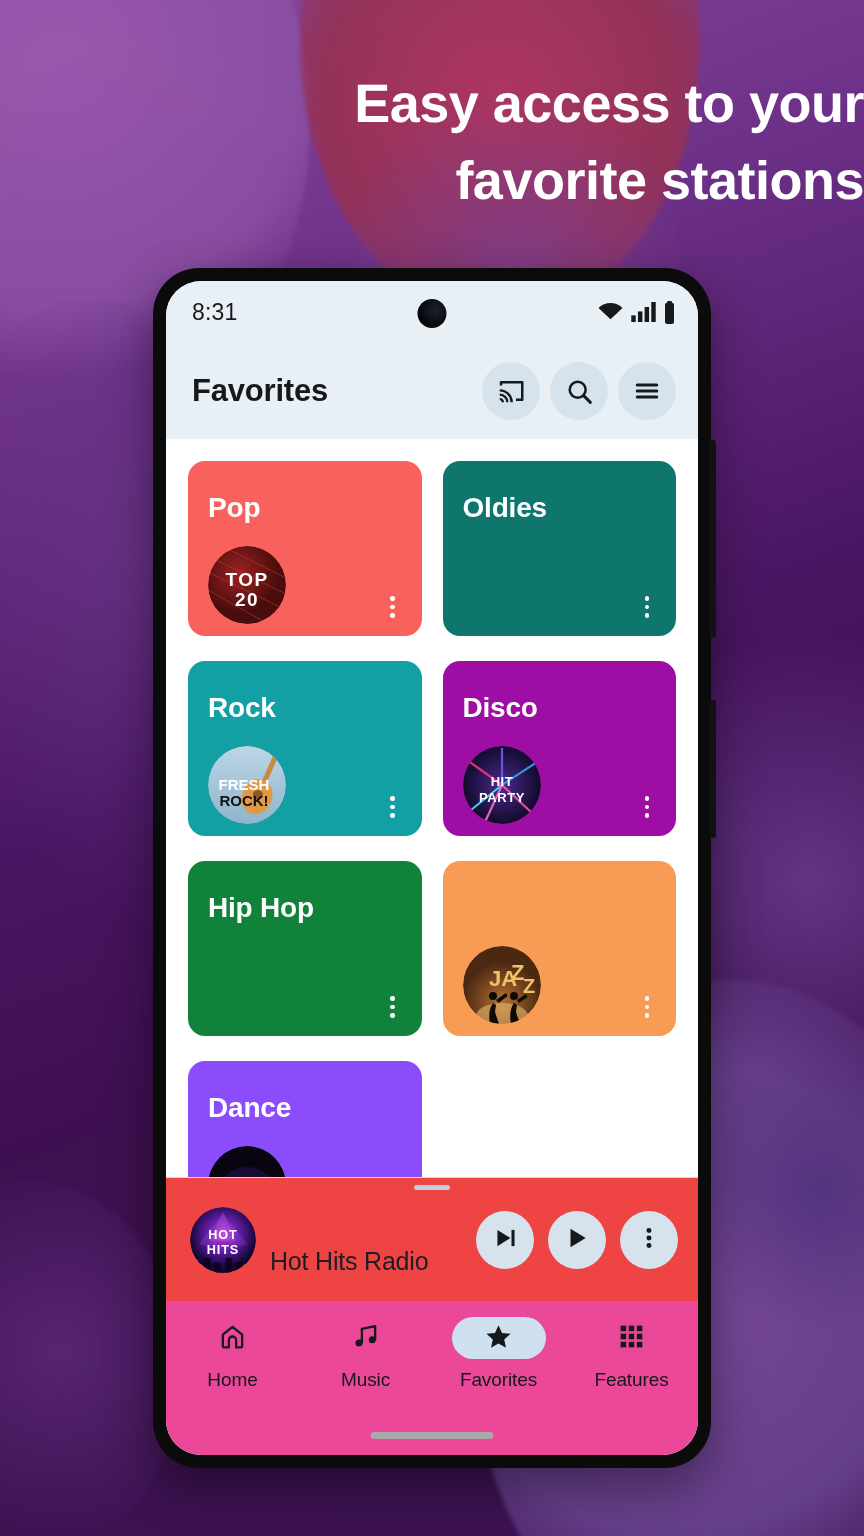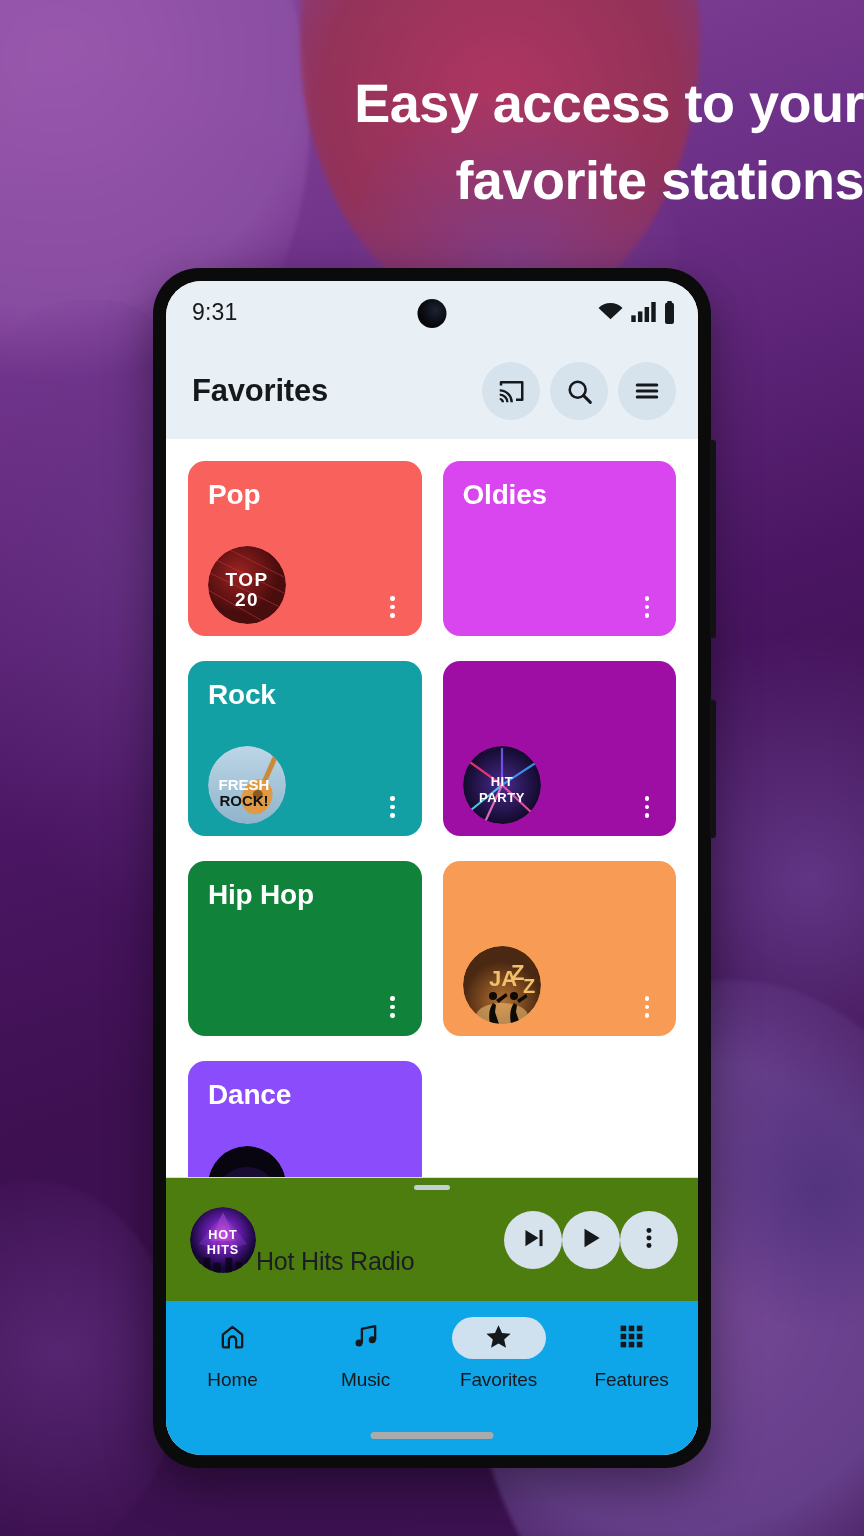--- a/index.html
+++ b/index.html
@@ -202,21 +202,21 @@
   }
   .grid {
     display: grid;
     grid-template-columns: repeat(2, 1fr);
     gap: 25px 21px;
   }
   .card {
     position: relative;
     height: 175px;
     border-radius: 17px;
-    padding: 19px 18px 0 20px;
+    padding: 32px 18px 0 20px;
     overflow: hidden;
     cursor: pointer;
   }
   .card-title {
     color: #FFFFFF;
     font-size: 28px;
     font-weight: 700;
     letter-spacing: -.2px;
     line-height: 1.08;
   }
@@ -245,27 +245,28 @@
   .dots i {
     width: 4.5px; height: 4.5px;
     border-radius: 50%;
     background: #FFFFFF;
     display: block;
   }
 
   
   .player {
     flex: 0 0 auto;
-    background: #4d7c0f;
+    background: #ef4444;
     border-top: 1px solid #D2DCE6;
     position: relative;
     height: 124px;
     display: flex;
     align-items: center;
     padding: 0 20px 0 24px;
+    gap: 14px;
     z-index: 3;
   }
   .drag-handle {
     position: absolute;
     top: 7px; left: 50%;
     transform: translateX(-50%);
     width: 36px; height: 5px;
     border-radius: 3px;
     background: #C3CED8;
   }
@@ -295,21 +296,21 @@
     border: none;
     cursor: pointer;
     padding: 0;
   }
   .player-btn.plain { background: #D6E2EC; }
 
   
   .bottomnav {
     flex: 0 0 auto;
     height: 154px;
-    background: #0ea5e9;
+    background: #ec4899;
     display: flex;
     align-items: flex-start;
     padding-top: 16px;
     position: relative;
   }
   .nav-item {
     flex: 1 1 0;
     display: flex;
     flex-direction: column;
     align-items: center;
@@ -360,21 +361,21 @@
   <span class="l2">favorite stations</span>
 </div>
 
 <div class="phone">
   <div class="phone-btn vol"></div>
   <div class="phone-btn pow"></div>
 
   <div class="screen">
 
     <div class="statusbar">
-      <div class="clock">9:31</div>
+      <div class="clock">8:31</div>
       <div class="punch-hole"></div>
       <div class="status-icons">
         <span>
           <svg width="27" height="20" viewBox="0 0 24 18">
             <path d="M12 15.6 L1.2 5.4 A15.4 15.4 0 0 1 22.8 5.4 Z" fill="#16191C"></path>
           </svg>
         </span>
         <span>
           <svg width="25" height="20" viewBox="0 0 22 18">
             <rect x="0" y="12" width="4" height="6" fill="#16191C"></rect>
@@ -450,21 +451,21 @@
               <text x="39" y="60" text-anchor="middle" fill="#FFFFFF" font-size="19" font-weight="700" font-family="'Liberation Sans',sans-serif" letter-spacing="1.5">20</text>
             </svg>
           </div>
           <div class="dots">
               <i></i>
               <i></i>
               <i></i>
             </div>
         </div>
 
-        <div class="card" style="background:#d946ef">
+        <div class="card" style="background:#0f766e">
           <div class="card-title">Oldies</div>
           <div class="dots">
               <i></i>
               <i></i>
               <i></i>
             </div>
         </div>
 
         <div class="card" style="background:#12A0A5">
           <div class="card-title">Rock</div>
@@ -487,20 +488,21 @@
             </svg>
           </div>
           <div class="dots">
               <i></i>
               <i></i>
               <i></i>
             </div>
         </div>
 
         <div class="card" style="background:#9E0EA5">
+          <div class="card-title">Disco</div>
           <div class="art">
             <svg width="78" height="78" viewBox="0 0 78 78">
               <defs>
                 <radialGradient id="g-hit" cx="50%" cy="50%">
                   <stop offset="0%" stop-color="#4A2A8E"></stop>
                     <stop offset="100%" stop-color="#120A2C"></stop>
                 </radialGradient>
               </defs>
               <circle cx="39" cy="39" r="39" fill="url(#g-hit)"></circle>
               <g stroke-width="2.2" opacity=".85">

